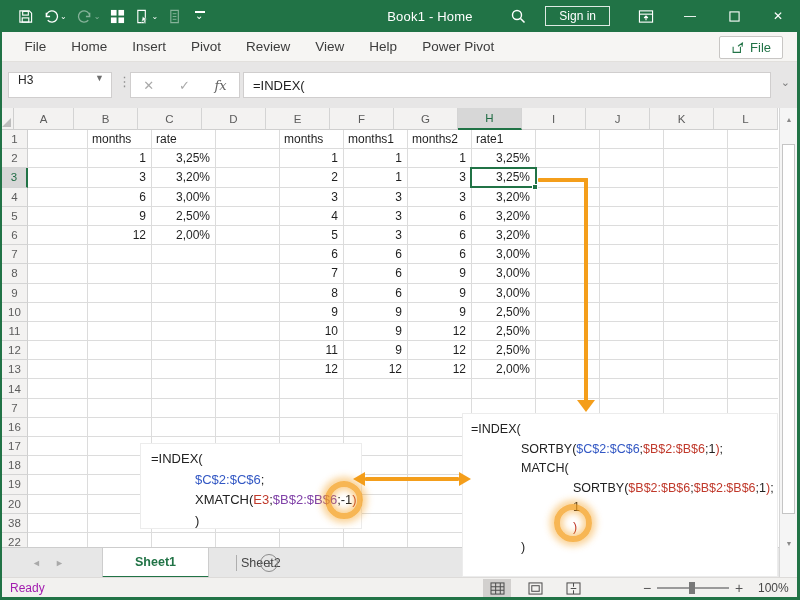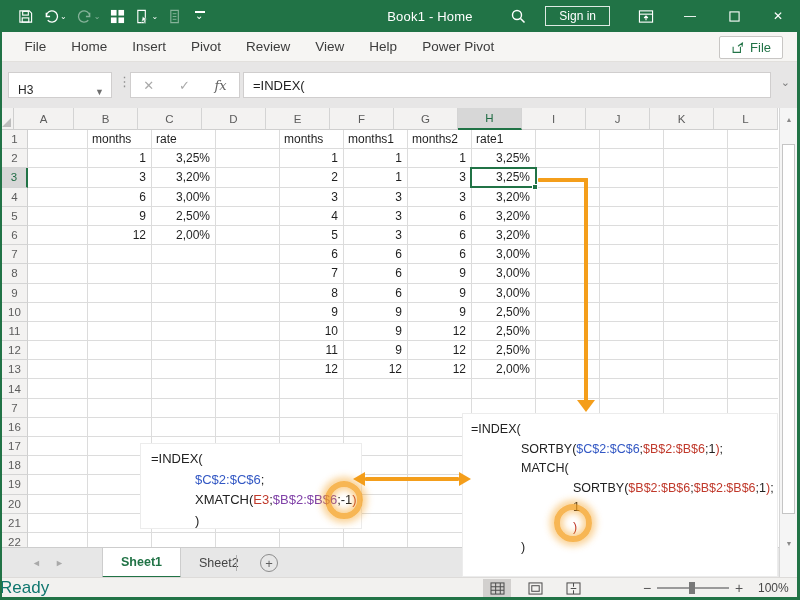--- a/index.html
+++ b/index.html
@@ -29,21 +29,21 @@
   .tb-ctl { width:44px; height:32px; display:flex; align-items:center; justify-content:center; font-size:12px; color:#fff; }
 
   
   #tabrow { position:absolute; left:0; top:32px; width:800px; height:30px; background:#f6f5f3; border-bottom:1px solid #e2e0dd; display:flex; align-items:center; }
   #ribbon-tabs { display:flex; padding-left:12px; }
   .rtab { font-size:13.5px; color:#3c3c3c; padding:0 12.5px; height:30px; line-height:30px; cursor:default; }
   #share-btn { position:absolute; right:17px; top:4px; height:23px; background:#fff; border:1px solid #c8c6c4; border-radius:2px; display:flex; align-items:center; gap:5px; padding:0 11px; color:#217346; font-size:13px; }
 
   
   #formulabar { position:absolute; left:0; top:62px; width:800px; height:46px; background:#e7e6e6; }
-  .namebox { position:absolute; left:8px; top:10px; width:104px; height:26px; background:#fff; border:1px solid #d0cece; display:flex; align-items:flex-end; }
+  .namebox { position:absolute; left:8px; top:10px; width:104px; height:26px; background:#fff; border:1px solid #d0cece; display:flex; align-items:flex-start; }
   .namebox .nb-text { padding-left:9px; font-size:12px; color:#262626; flex:1; }
   .namebox .nb-arrow { font-size:9px; color:#6e6e6e; padding-right:7px; }
   .fb-dots { position:absolute; left:118px; top:12px; color:#8f8f8f; font-size:13px; letter-spacing:0; }
   .fb-btns { position:absolute; left:130px; top:10px; width:110px; height:26px; background:#fff; border:1px solid #d0cece; display:flex; align-items:center; justify-content:space-around; }
   .fb-x, .fb-check { color:#a9a9a9; font-size:13px; }
   .fb-fx { font-family:"DejaVu Serif", serif; font-style:italic; font-size:13px; color:#636363; }
   .fb-input { position:absolute; left:243px; top:10px; width:528px; height:26px; background:#fff; border:1px solid #d0cece; display:flex; align-items:center; }
   .fb-formula { padding-left:9px; font-size:13px; color:#1e1e1e; }
   .fb-expand { position:absolute; right:10px; top:14px; color:#7c7c7c; font-size:11px; }
 
@@ -68,28 +68,28 @@
   
   #vscroll { position:absolute; right:3px; top:108px; width:18px; height:469px; background:#f5f5f5; border-left:1px solid #d6d6d6; z-index:6; }
   .sb-btn { position:absolute; left:1px; width:16px; height:18px; background:#f5f5f5; display:flex; align-items:center; justify-content:center; font-size:7px; color:#8a8a8a; }
   .sb-up { top:2px; } .sb-down { top:426px; }
   .sb-thumb { position:absolute; left:2px; top:36px; width:13px; height:370px; background:#ffffff; border:1px solid #c5c5c5; }
 
   
   #tabbar { position:absolute; left:2px; right:3px; top:547px; height:30px; background:#e7e7e7; border-top:1px solid #cdcdcd; z-index:4; }
   .nav-arrows { position:absolute; left:30px; top:0; height:30px; display:flex; align-items:center; gap:14px; color:#a9a9a9; font-size:9px; }
   #sheet-tabs { position:absolute; left:100px; top:0; height:30px; display:flex; }
-  .stab { height:30px; padding:0 18px; display:flex; align-items:center; font-size:12.5px; color:#454545; background:transparent; }
+  .stab { height:30px; padding:0 32px; display:flex; align-items:center; font-size:12.5px; color:#454545; background:transparent; }
   .stab.active { background:#fff; color:#217346; font-weight:bold; border-bottom:2.5px solid #217346; border-left:1px solid #cdcdcd; border-right:1px solid #cdcdcd; }
   .tab-divider { position:absolute; left:234px; top:7px; height:16px; width:1px; background:#aeaeae; }
   .addsheet { position:absolute; left:258px; top:6px; width:18px; height:18px; border:1px solid #8c8c8c; border-radius:50%; display:flex; align-items:center; justify-content:center; font-size:13px; color:#5f5f5f; line-height:1; }
 
   
   #statusbar { position:absolute; left:0; right:0; top:577px; height:20px; background:#f2f1ef; border-top:1px solid #dddbd9; z-index:5; display:flex; align-items:center; }
-  .status-mode { font-size:17px; color:#0f766e; }
+  .status-mode { font-size:12px; color:#a21caf; padding-left:10px; }
   .view-btns { position:absolute; left:483px; top:0; height:20px; display:flex; align-items:center; gap:10px; }
   .vbtn { width:28px; height:18px; display:flex; align-items:center; justify-content:center; }
   .vbtn.pressed { background:#d2d0ce; }
   .zoomctl { position:absolute; left:640px; top:0; height:20px; display:flex; align-items:center; }
   .zminus,.zplus { font-size:14px; color:#565656; width:14px; text-align:center; }
   .ztrack { width:72px; height:2px; background:#9a9a9a; margin:0 3px; position:relative; }
   .zthumb { position:absolute; left:32px; top:-5px; width:6px; height:12px; background:#787878; }
   .zoom-label { font-size:12px; color:#454545; margin-left:12px; }
 
   
@@ -539,21 +539,21 @@
           <div class="gcell ar" style="width: 64px;"></div>
           <div class="gcell ar" style="width: 64px;"></div>
           <div class="gcell ar" style="width: 64px;"></div>
           <div class="gcell ar" style="width: 64px;"></div>
           <div class="gcell ar" style="width: 64px;"></div>
           <div class="gcell ar" style="width: 64px;"></div>
           <div class="gcell ar" style="width: 64px;"></div>
           <div class="gcell ar" style="width: 64px;"></div>
         </div>
         <div class="grow">
-          <div class="rowhdr">21</div>
+          <div class="rowhdr">38</div>
           <div class="gcell ar" style="width: 60px;"></div>
           <div class="gcell ar" style="width: 64px;"></div>
           <div class="gcell ar" style="width: 64px;"></div>
           <div class="gcell ar" style="width: 64px;"></div>
           <div class="gcell ar" style="width: 64px;"></div>
           <div class="gcell ar" style="width: 64px;"></div>
           <div class="gcell ar" style="width: 64px;"></div>
           <div class="gcell ar" style="width: 64px;"></div>
           <div class="gcell ar" style="width: 64px;"></div>
           <div class="gcell ar" style="width: 64px;"></div>

